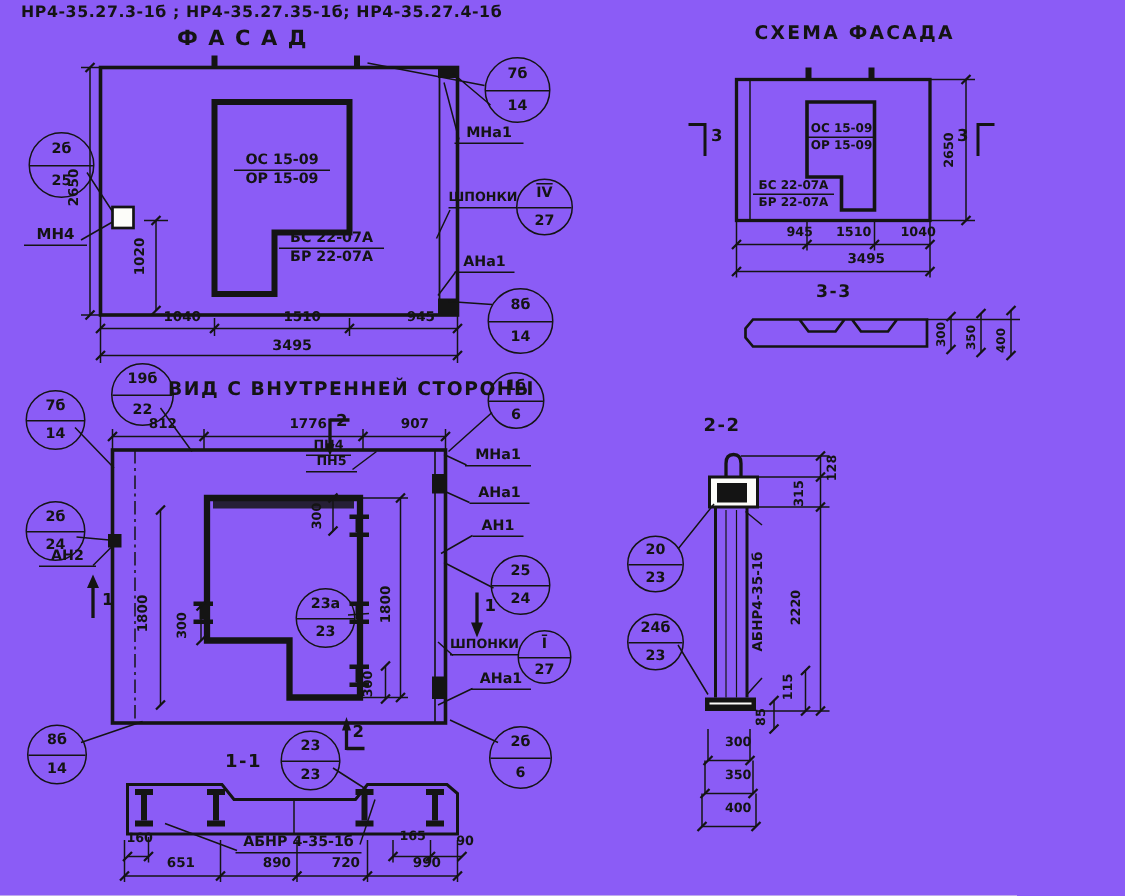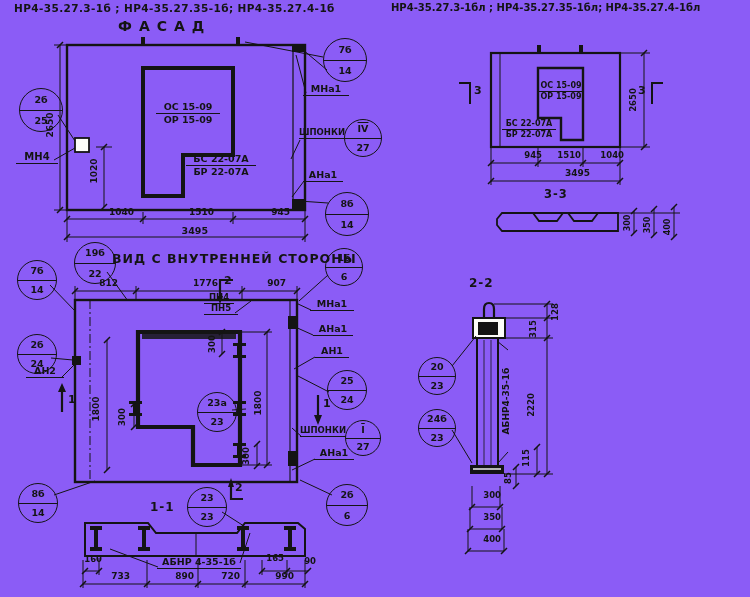--- a/index.html
+++ b/index.html
@@ -119,21 +119,21 @@
     <path d="M547,304 V474 M494,304 H553 M505,318 H553 M505,338 H553 M504,474 H553 M537,447 V474 M516,467 V486" stroke-width="1"></path>
     <path d="M544,307 L550,301 M544,321 L550,315 M544,341 L550,335 M544,477 L550,471 M534,450 L540,444 M534,477 L540,471 M513,470 L519,464 M513,489 L519,483" stroke-width="1.5"></path>
     <path d="M472,507 H500 M470,529 H502 M468,551 H504 M472,486 V507 M500,486 V507 M470,507 V529 M502,507 V529 M468,529 V551 M504,529 V551" stroke-width="1"></path>
     <path d="M469,510 L475,504 M497,510 L503,504 M467,532 L473,526 M499,532 L505,526 M465,554 L471,548 M501,554 L507,548" stroke-width="1.5"></path>
     <path d="M452,366 L476,336 M452,430 L472,463 M508,350 L497,341 M508,452 L498,463" stroke-width="1"></path>
   </g>
 </svg>
 
 <div class="txt" style="left:14px;top:3px;font-size:10.5px;letter-spacing:0.4px">НР4-35.27.3-1б ;  НР4-35.27.35-1б;  НР4-35.27.4-1б</div>
 <div class="txt" style="left:118px;top:19px;font-size:14px;letter-spacing:7px">ФАСАД</div>
-<div class="txt" style="left:391px;top:2px;font-size:10px">НР4-35.27.3-1бл ;  НР4-35.27.35-1бл;  НР4-35.27.4-1бл</div>
+<div class="txt" style="left:503px;top:15px;font-size:12.5px;letter-spacing:1.5px">СХЕМА ФАСАДА</div>
 
 <div class="frac" style="left:156px;top:101px;width:64px;font-size:9.5px">
   <span class="fn">ОС 15-09</span>
       <span>ОР 15-09</span>
 </div>
 <div class="frac" style="left:186px;top:153px;width:70px;font-size:9.5px">
   <span class="fn">БС 22-07А</span>
       <span>БР 22-07А</span>
 </div>
 <div class="txt ul" style="left:16px;top:151px;width:42px;font-size:10px">МН4</div>
@@ -221,21 +221,21 @@
 <div class="callout" style="left:197px;top:392px;width:38px;height:38px">
   <span class="ct">23а</span>
       <span>23</span>
 </div>
 
 <div class="txt" style="left:150px;top:501px;font-size:12px;letter-spacing:1px">1-1</div>
 <div class="txt ul" style="left:157px;top:557px;width:84px;font-size:9.5px">АБНР 4-35-1б</div>
 <div class="txt ctr" style="left:80px;top:555px;width:22px;font-size:8.5px">160</div>
 <div class="txt ctr" style="left:260px;top:554px;width:24px;font-size:8.5px">165</div>
 <div class="txt ctr" style="left:296px;top:557px;width:20px;font-size:8.5px">90</div>
-<div class="txt ctr" style="left:96px;top:572px;width:34px;font-size:9px">733</div>
+<div class="txt ctr" style="left:96px;top:572px;width:34px;font-size:9px">651</div>
 <div class="txt ctr" style="left:160px;top:572px;width:34px;font-size:9px">890</div>
 <div class="txt ctr" style="left:206px;top:572px;width:34px;font-size:9px">720</div>
 <div class="txt ctr" style="left:258px;top:572px;width:36px;font-size:9px">990</div>
 <div class="callout" style="left:187px;top:487px;width:38px;height:38px">
   <span class="ct">23</span>
       <span>23</span>
 </div>
 
 <div class="frac" style="left:538px;top:81px;width:46px;font-size:8px">
   <span class="fn">ОС 15-09</span>

